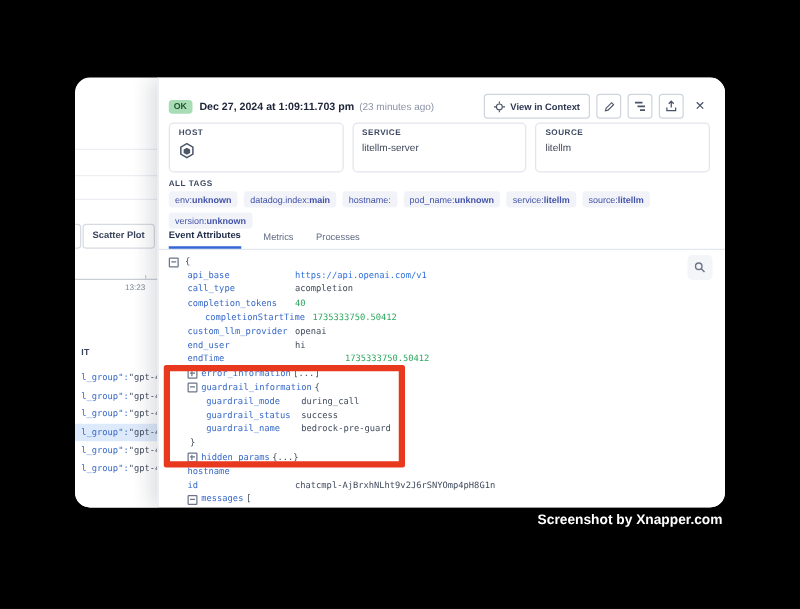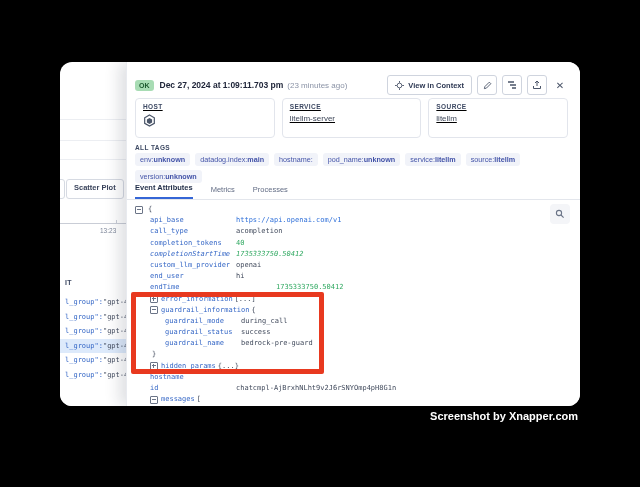--- a/index.html
+++ b/index.html
@@ -37,21 +37,21 @@
   .ts-ago{font-size:8px;color:#8b93a6;white-space:nowrap;}
   .hdr-actions{margin-left:auto;display:flex;align-items:center;gap:5px;}
   .btn-ctx{display:flex;align-items:center;gap:4px;border:1px solid #cfd4de;border-radius:3px;
            height:18px;padding:0 7px;font-size:7.5px;font-weight:600;color:#2c3752;background:#fff;}
   .icon-btn{width:18px;height:18px;border:1px solid #cfd4de;border-radius:3px;background:#fff;
             display:flex;align-items:center;justify-content:center;}
   .x-btn{width:16px;height:16px;display:flex;align-items:center;justify-content:center;
          font-size:10px;color:#4a5468;}
 
   .cards{position:absolute;left:8px;right:12px;top:36px;display:flex;gap:7px;}
-  .card{flex:1;border:1px solid #e2e5ec;border-radius:4px;height:40px;padding:4px 7px;box-sizing:border-box;text-decoration:underline;}
+  .card{flex:1;border:1px solid #e2e5ec;border-radius:4px;height:40px;padding:4px 7px;box-sizing:border-box;}
   .card-label{font-size:6.5px;font-weight:700;color:#3d4963;letter-spacing:.4px;}
   .card-value{font-size:8px;color:#3d4658;margin-top:4px;}
 
   .alltags-label{position:absolute;left:8px;top:82px;font-size:6.5px;font-weight:700;color:#3d4963;letter-spacing:.4px;}
   .tags{position:absolute;left:8px;right:12px;top:91px;display:flex;flex-wrap:wrap;gap:4px 5px;}
   .tag{background:#f1f3f9;border-radius:3px;padding:2px 5px;font-size:7.2px;color:#4353a8;white-space:nowrap;}
   .tag b{font-weight:700;}
 
   .tabs{position:absolute;left:0;right:0;top:119px;height:18px;border-bottom:1px solid #e3e6ec;
         display:flex;align-items:flex-end;padding-left:8px;gap:18px;}
@@ -205,21 +205,21 @@
           <div class="trow" style="padding-left: 23px;">
     <span class="tkey kw1">call_type</span>
             <span class="tpunct"></span>
             <span class="tval string">acompletion</span>
   </div>
           <div class="trow" style="padding-left: 23px;">
     <span class="tkey kw1">completion_tokens</span>
             <span class="tpunct"></span>
             <span class="tval number">40</span>
   </div>
-          <div class="trow" style="padding-left: 23px; font-style: italic;">
+          <div class="trow" style="padding-left: 37px;">
     <span class="tkey kw1">completionStartTime</span>
             <span class="tpunct"></span>
             <span class="tval number">1735333750.50412</span>
   </div>
           <div class="trow" style="padding-left: 23px;">
     <span class="tkey kw1">custom_llm_provider</span>
             <span class="tpunct"></span>
             <span class="tval string">openai</span>
   </div>
           <div class="trow" style="padding-left: 23px;">

